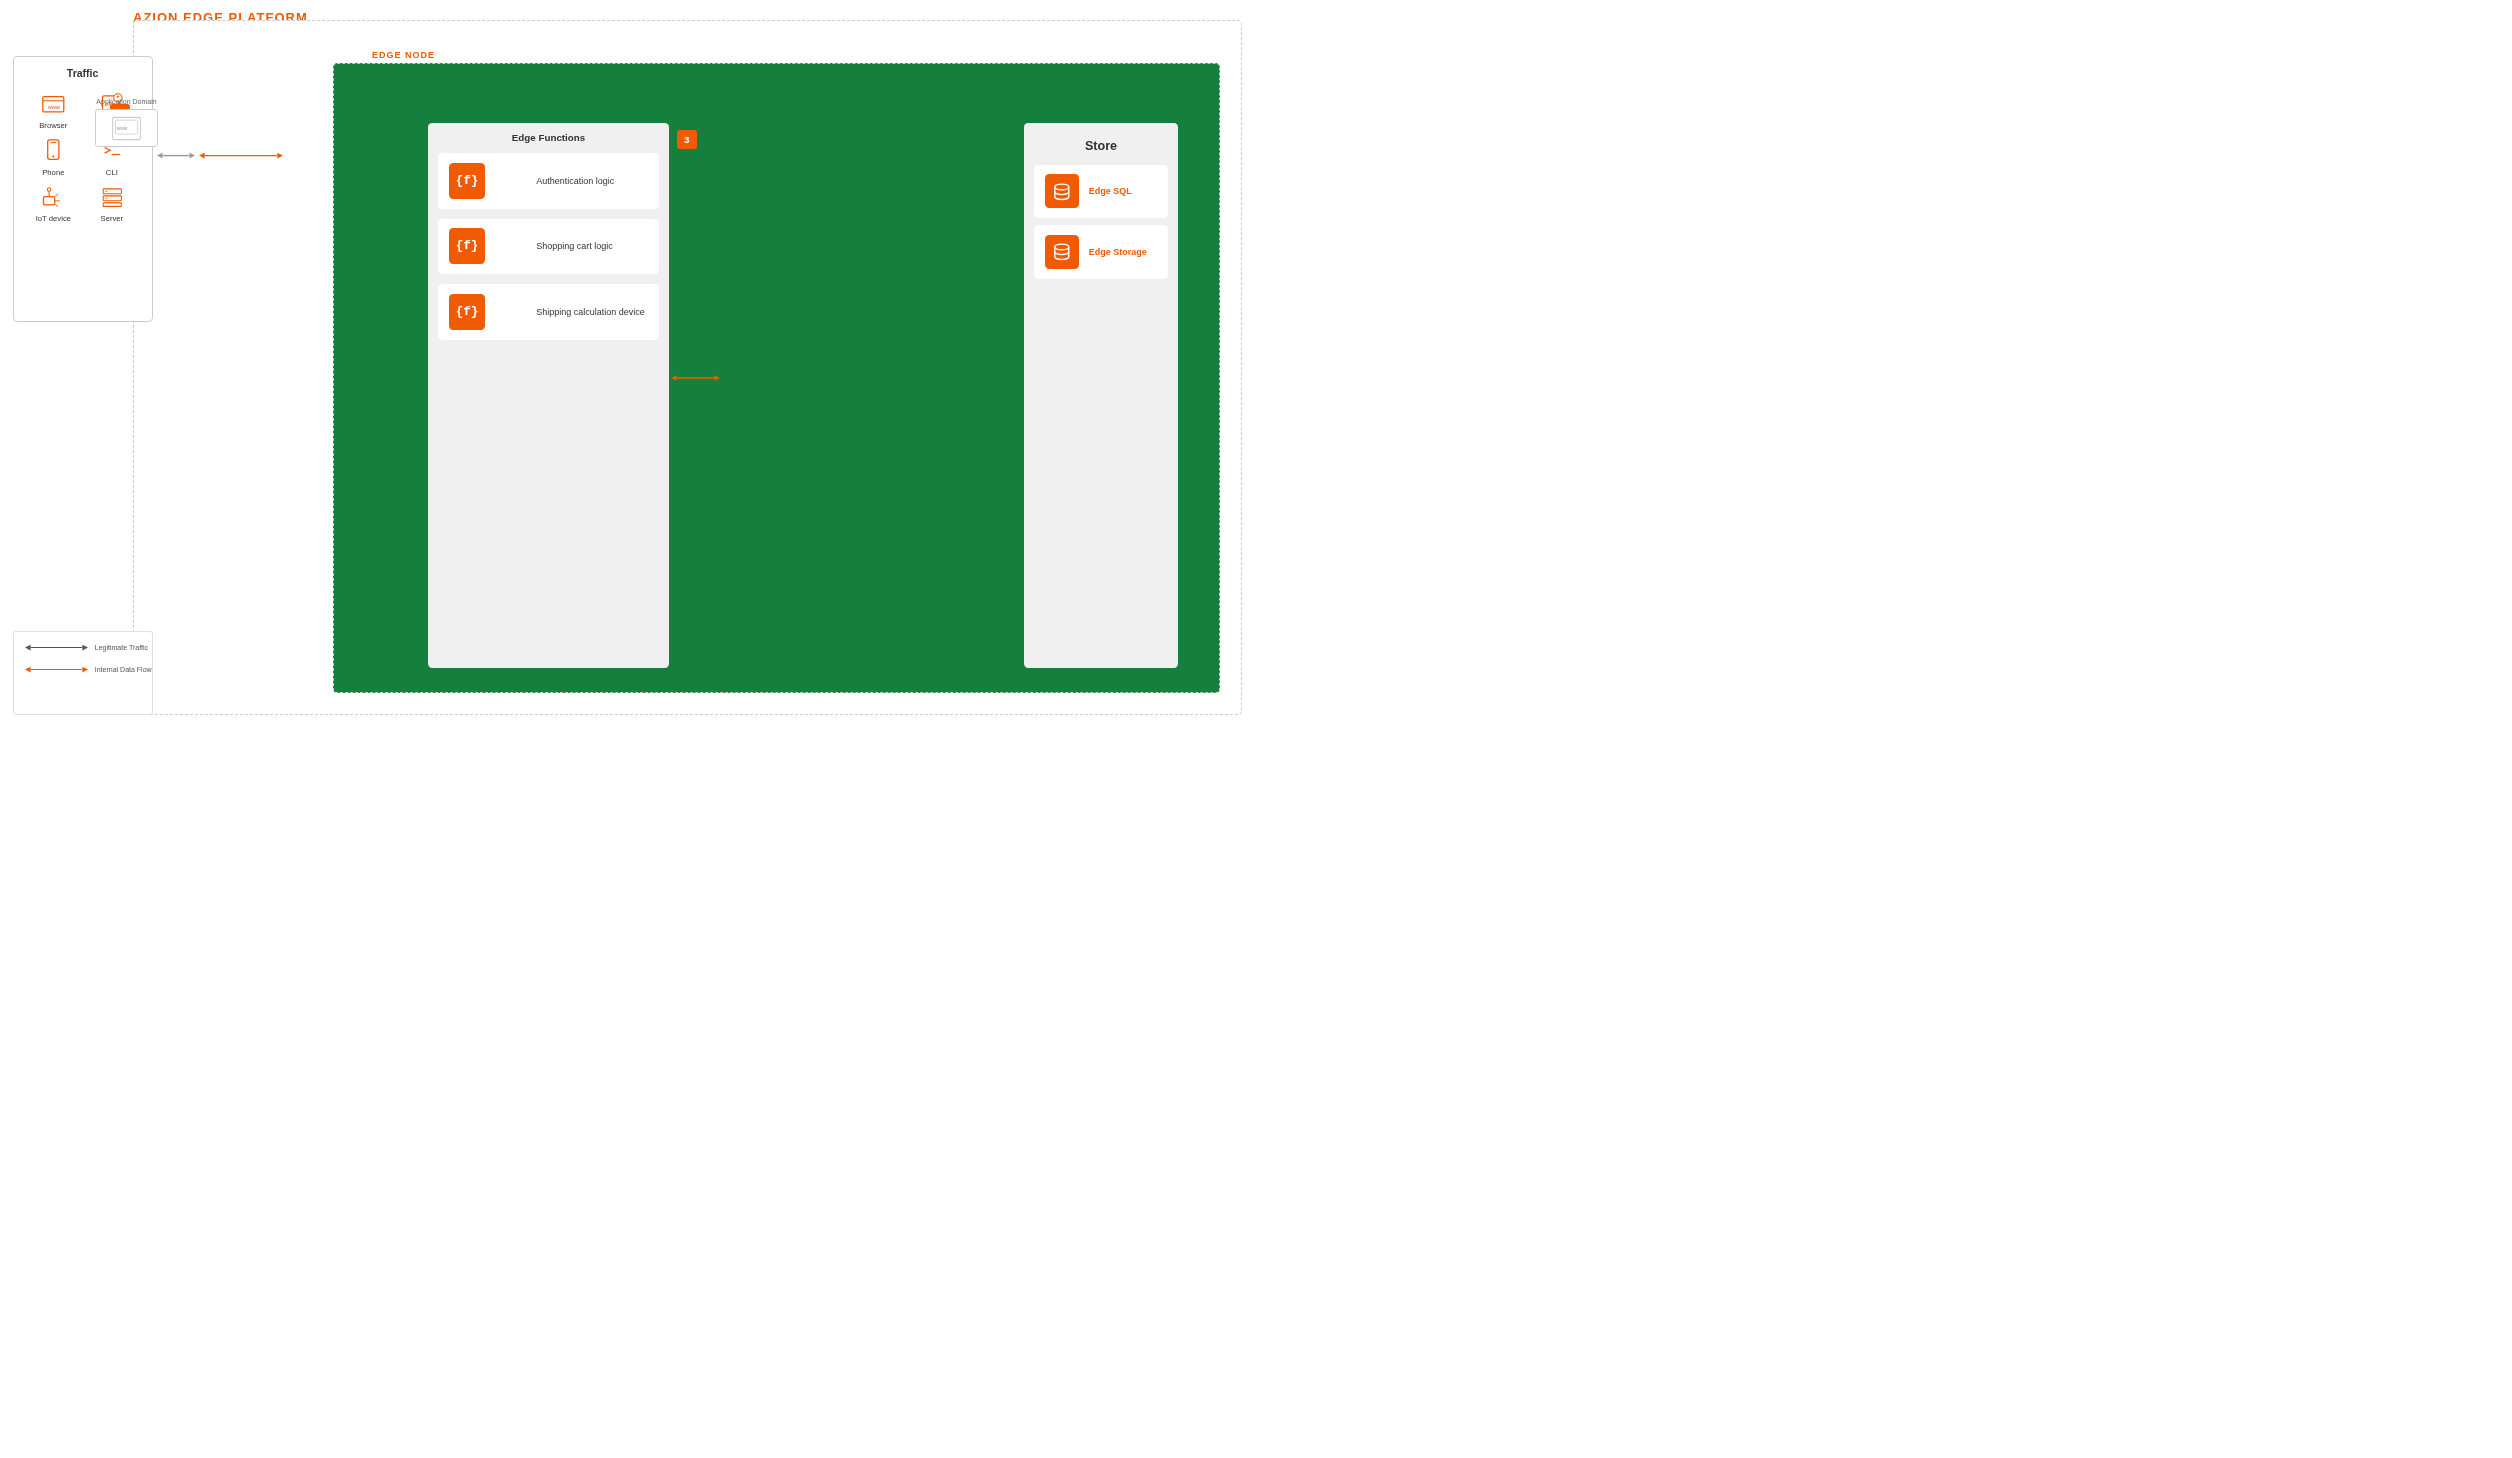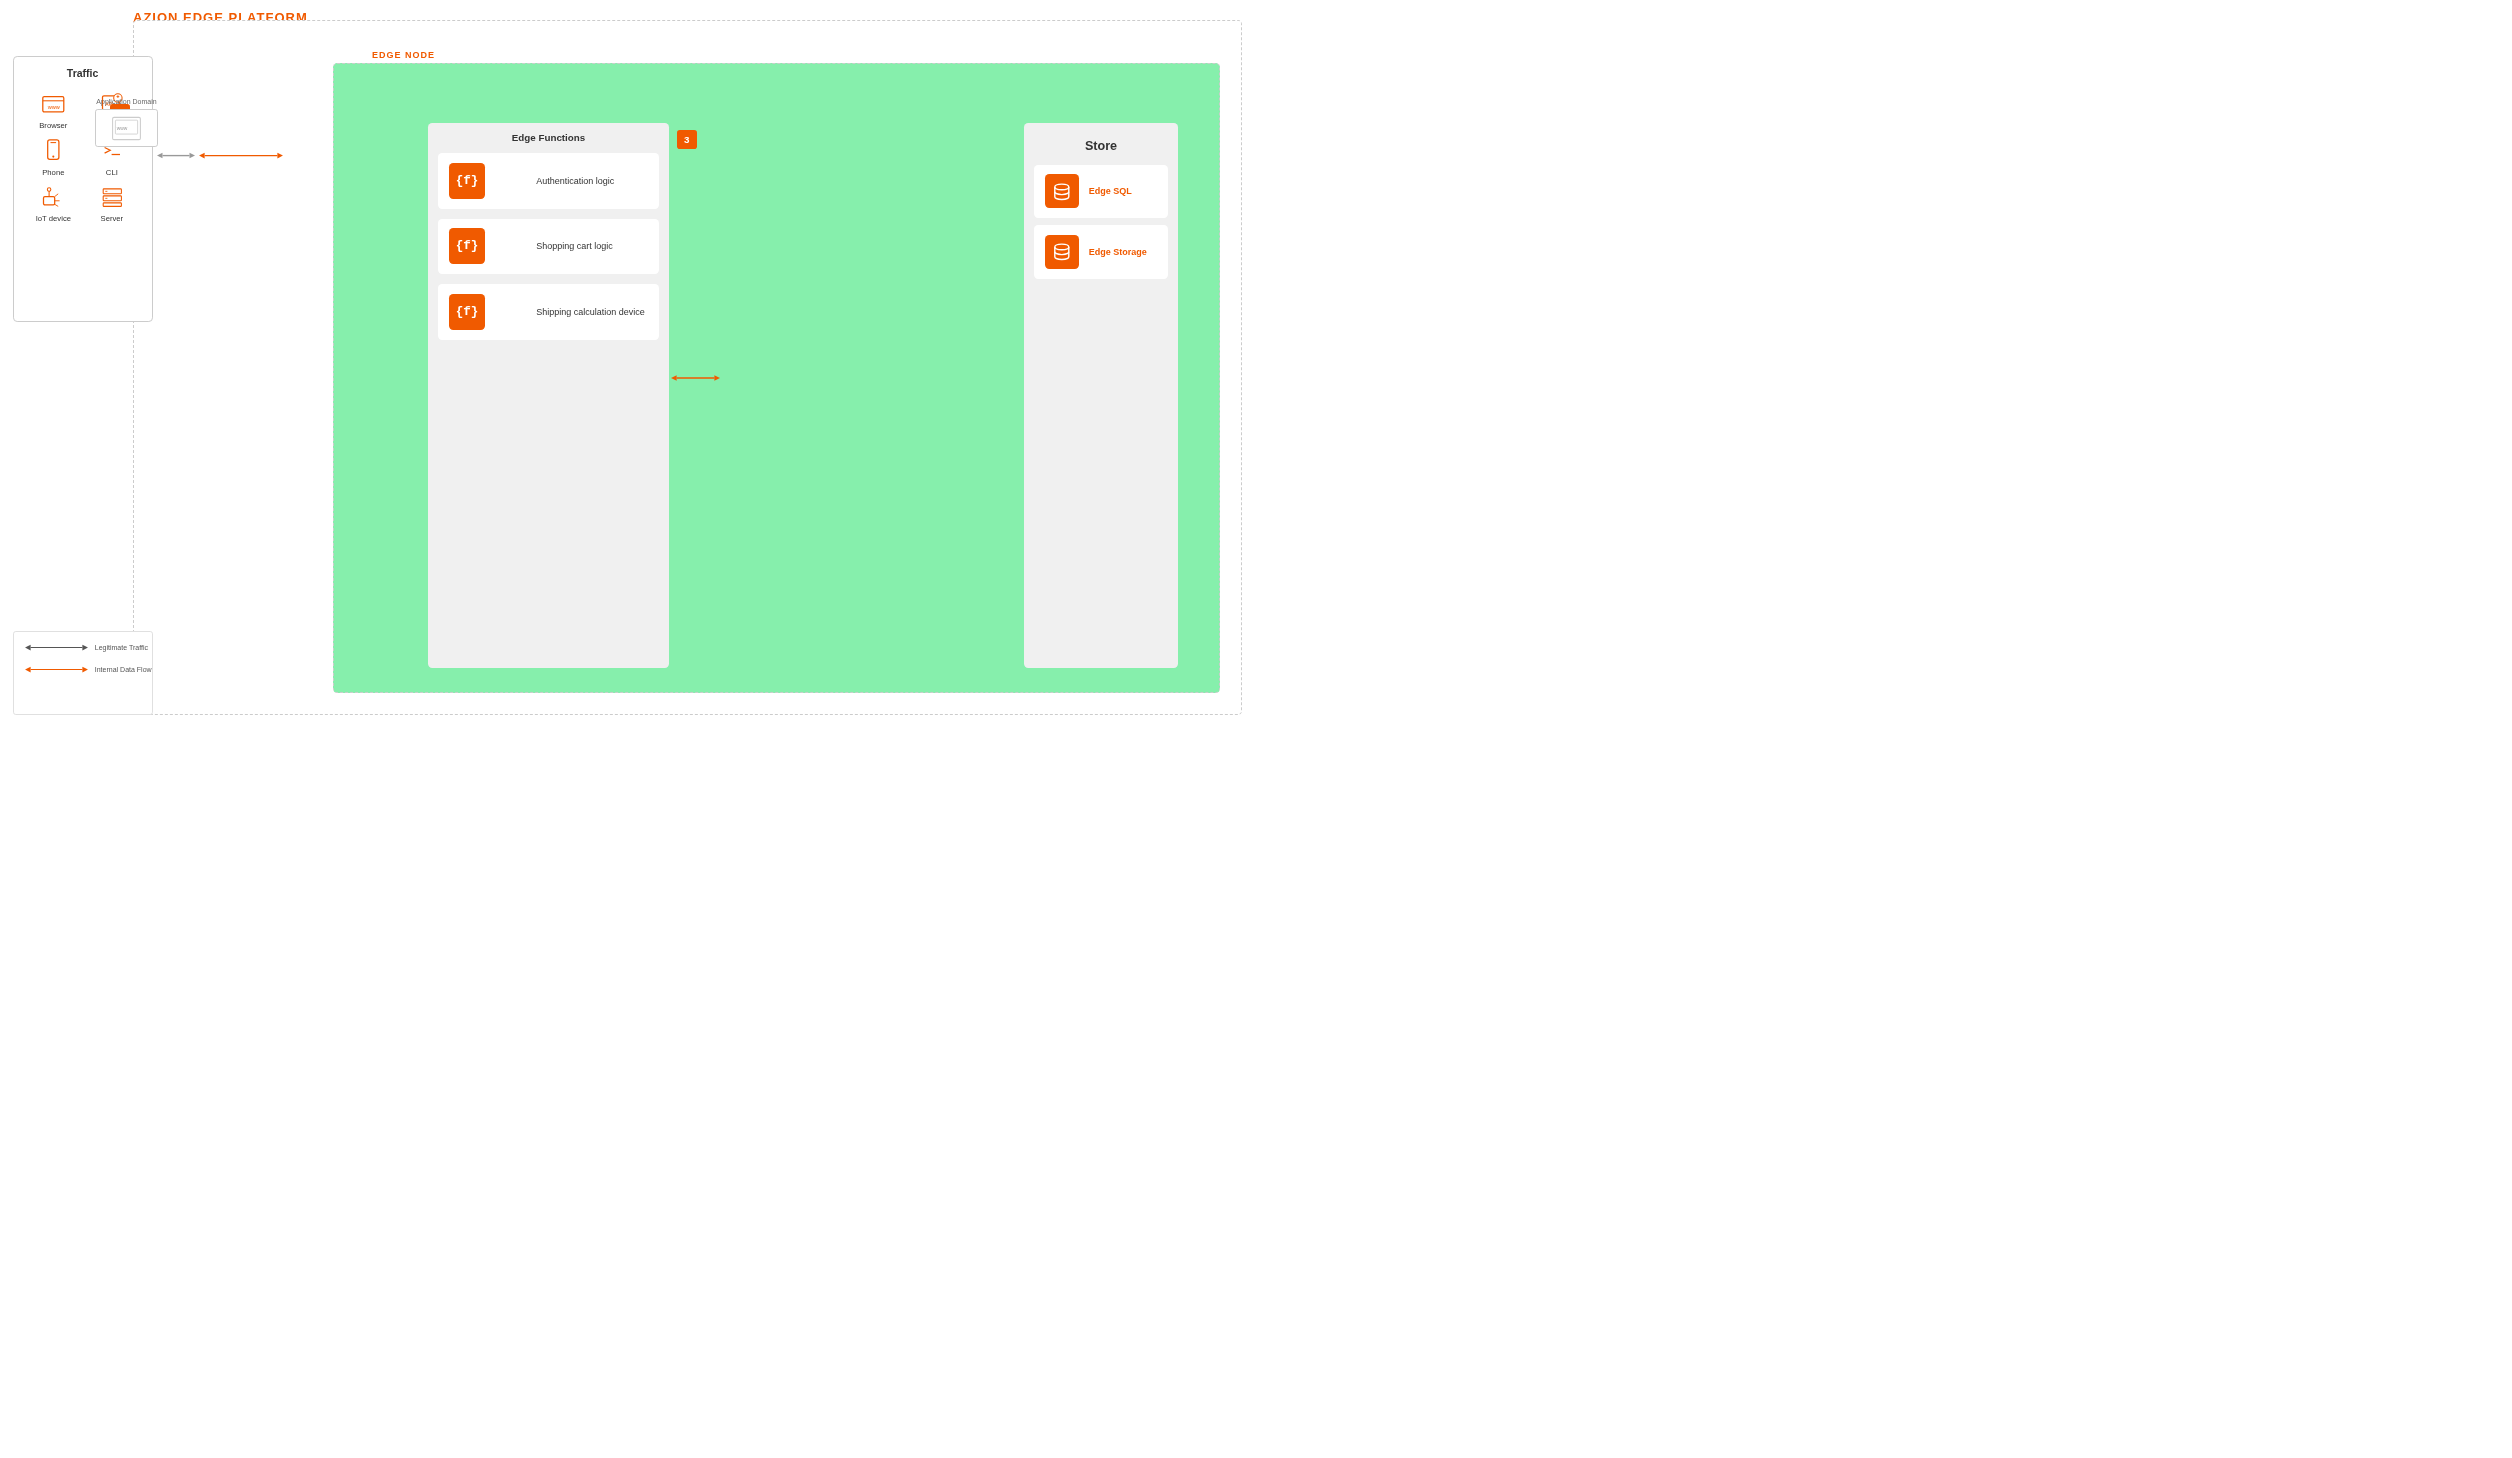--- a/index.html
+++ b/index.html
@@ -48,21 +48,21 @@
 
     
     .edge-node-box {
       position: absolute;
       top: 42px;
       left: 199px;
       right: 21px;
       bottom: 21px;
       border: 1.4px dashed #ccc;
       border-radius: 4.2px;
-      background: #86efac;
+      background: #15803d;
     }
 
     
     .client-box {
       position: absolute;
       top: 56px;
       left: 12.6px;
       width: 140px;
       height: 266px;
       border: 1px solid #ccc;

